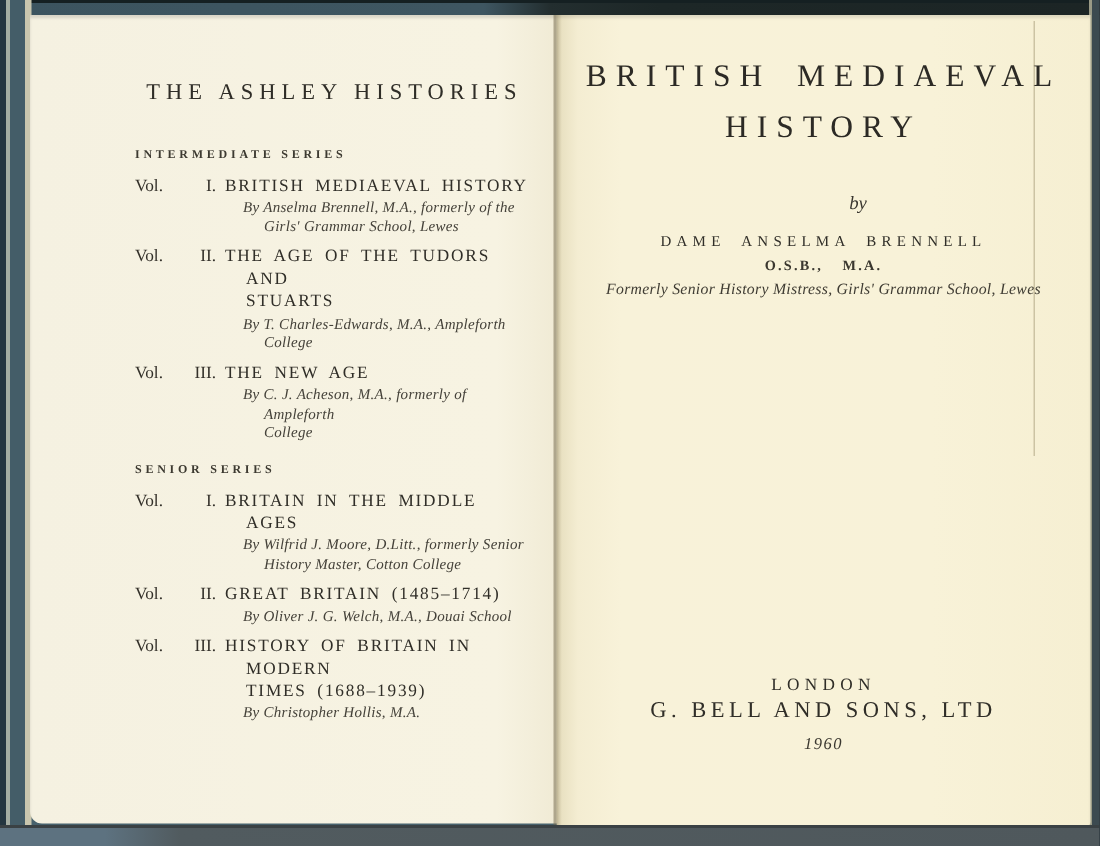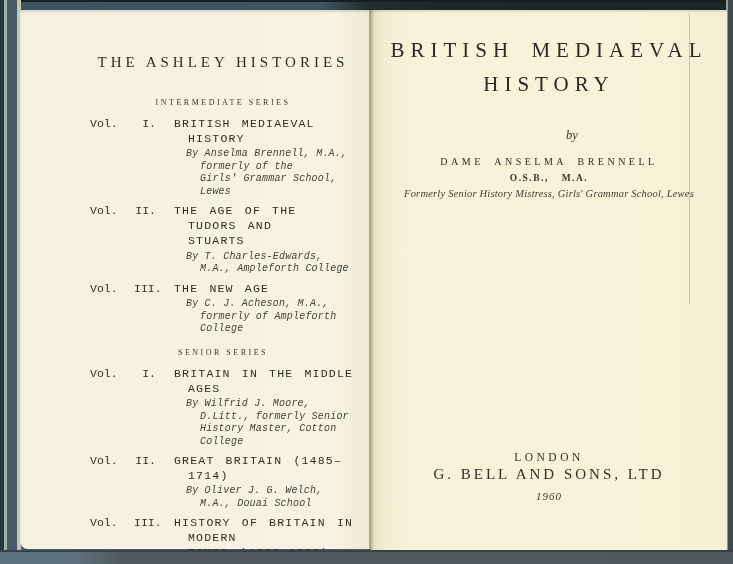--- a/index.html
+++ b/index.html
@@ -65,28 +65,27 @@
     position: absolute; top: 0; left: 70px; width: 266px;
     color: #34312a;
   }
   .series-title {
     margin-top: 44px;
     text-align: center;
     font-size: 15px; letter-spacing: 4px; font-weight: 400;
     color: #2f2d27;
   }
   .section-heading {
-    text-align: center;
-    font-size: 8px; letter-spacing: 2.5px; font-weight: 400;
+    font-size: 8px; letter-spacing: 2.5px; font-weight: 700;
     color: #3d3a31;
   }
   .section-heading.first { margin-top: 27px; }
   .section-heading.second { margin-top: 12px; }
   .entries { margin-top: 10px; }
-  .entry { display: grid; grid-template-columns: 26px 22px 1fr; column-gap: 18px; margin-bottom: 6px; font-family: Liberation Mono, monospace; }
+  .entry { display: grid; grid-template-columns: 26px 22px 1fr; column-gap: 6px; margin-bottom: 6px; }
   .entry-vol { font-size: 11.5px; line-height: 1.3; }
   .entry-num { font-size: 11.5px; line-height: 1.3; text-align: right; }
   .entry-main {}
   .entry-title {
     font-size: 11.5px; line-height: 1.3; letter-spacing: 1.2px; word-spacing: 3px;
     white-space: pre-line;
     padding-left: 14px; text-indent: -14px;
     color: #302e28;
   }
   .entry-byline {

